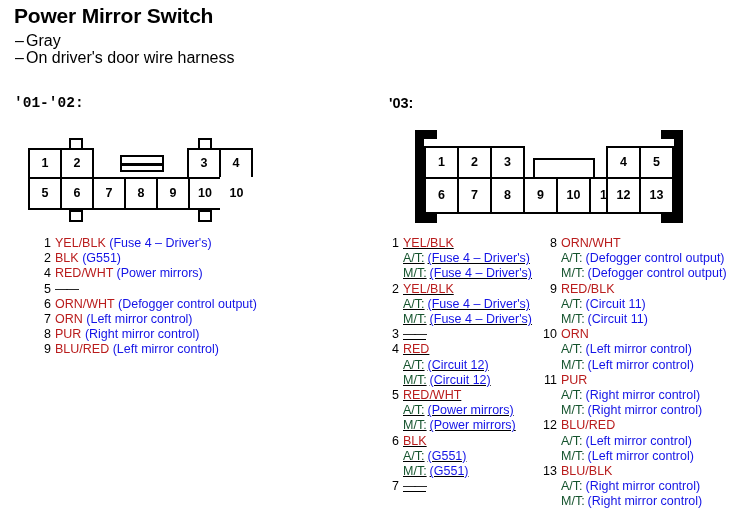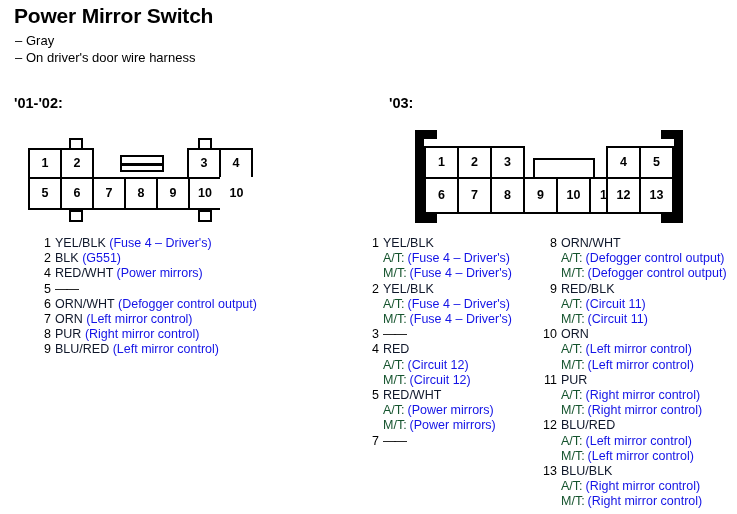--- a/index.html
+++ b/index.html
@@ -22,33 +22,33 @@
     left: 14px;
     top: 4px;
     font-size: 21px;
     font-weight: bold;
     letter-spacing: -0.2px;
   }
   #subtitle-list {
     position: absolute;
     left: 15px;
     top: 33px;
-    font-size: 13px;
+    font-size: 16px;
     line-height: 16.5px;
   }
   .subtitle-row { white-space: nowrap; }
   .dash { display: inline-block; width: 11px; }
 
   
   .section-heading {
     position: absolute;
     font-size: 14.5px;
     font-weight: bold;
   }
-  #heading-left  { left: 14px;  top: 95px; }
+  #heading-left  { left: 14px;  top: 95px; font-family: Liberation Mono, monospace; }
   #heading-right { left: 389px; top: 95px; }
 
   
   .connector { position: absolute; }
   #connector-a { left: 28px;  top: 138px; }
   #connector-b { left: 415px; top: 130px; }
 
   .conn-cell {
     position: absolute;
     border: 2.5px solid #000;
@@ -80,35 +80,35 @@
   }
   .notch-line {
     position: absolute;
     background: #000;
     height: 2.5px;
   }
 
   
   .pin-list { position: absolute; font-size: 12.5px; }
   #pinlist-a   { left: 34px;  top: 236px; width: 250px; }
-  #pinlist-b1  { left: 362px; top: 236px; width: 180px; }
+  #pinlist-b1  { left: 382px; top: 236px; width: 180px; text-decoration: underline; }
   #pinlist-b2  { left: 540px; top: 236px; width: 196px; }
 
   .pin-entry { margin-bottom: 0px; }
   .pin-head {
     white-space: nowrap;
     line-height: 15.2px;
   }
   .pin-num {
     display: inline-block;
     width: 17px;
     text-align: right;
     margin-right: 4px;
   }
-  .pin-code { color: #0f172a; }
+  .pin-code { color: #b91c1c; }
   .pin-desc { color: #1414e6; }
   .pin-empty { color: #000; letter-spacing: -1px; }
 
   .pin-sub {
     white-space: nowrap;
     line-height: 15.2px;
     padding-left: 21px;
   }
   .sub-label { color: #14532d; margin-right: 3px; }
   .sub-desc  { color: #1414e6; }
@@ -230,20 +230,25 @@
       <div class="pin-head"><span class="pin-num">4</span><span class="pin-code">RED</span></div>
       <div class="pin-sub"><span class="sub-label">A/T:</span><span class="sub-desc">(Circuit 12)</span></div>
       <div class="pin-sub"><span class="sub-label">M/T:</span><span class="sub-desc">(Circuit 12)</span></div>
     </div>
     <div class="pin-entry">
       <div class="pin-head"><span class="pin-num">5</span><span class="pin-code">RED/WHT</span></div>
       <div class="pin-sub"><span class="sub-label">A/T:</span><span class="sub-desc">(Power mirrors)</span></div>
       <div class="pin-sub"><span class="sub-label">M/T:</span><span class="sub-desc">(Power mirrors)</span></div>
     </div>
     <div class="pin-entry">
+      <div class="pin-head"><span class="pin-num">6</span><span class="pin-code">BLK</span></div>
+      <div class="pin-sub"><span class="sub-label">A/T:</span><span class="sub-desc">(G551)</span></div>
+      <div class="pin-sub"><span class="sub-label">M/T:</span><span class="sub-desc">(G551)</span></div>
+    </div>
+    <div class="pin-entry">
       <div class="pin-head"><span class="pin-num">7</span><span class="pin-empty">——</span></div>
     </div>
   </div>
 
 <div class="pin-list" id="pinlist-b2">
     <div class="pin-entry">
       <div class="pin-head"><span class="pin-num">8</span><span class="pin-code">ORN/WHT</span></div>
       <div class="pin-sub"><span class="sub-label">A/T:</span><span class="sub-desc">(Defogger control output)</span></div>
       <div class="pin-sub"><span class="sub-label">M/T:</span><span class="sub-desc">(Defogger control output)</span></div>
     </div>

